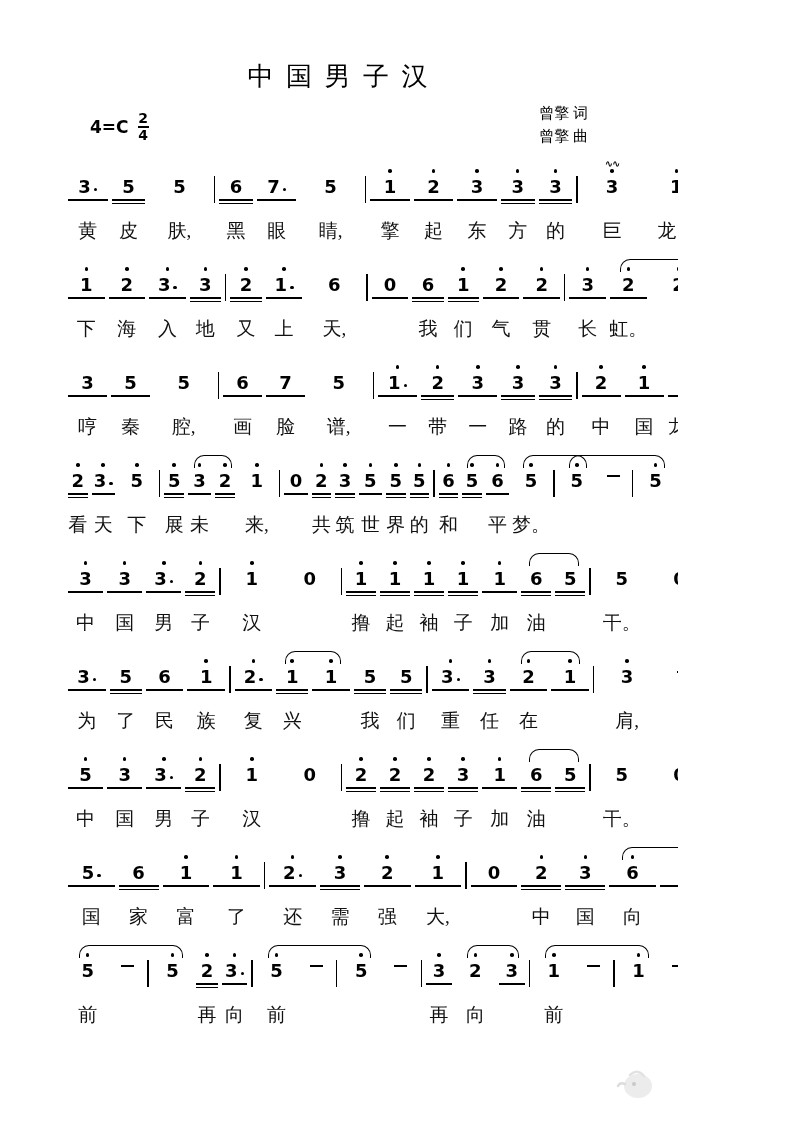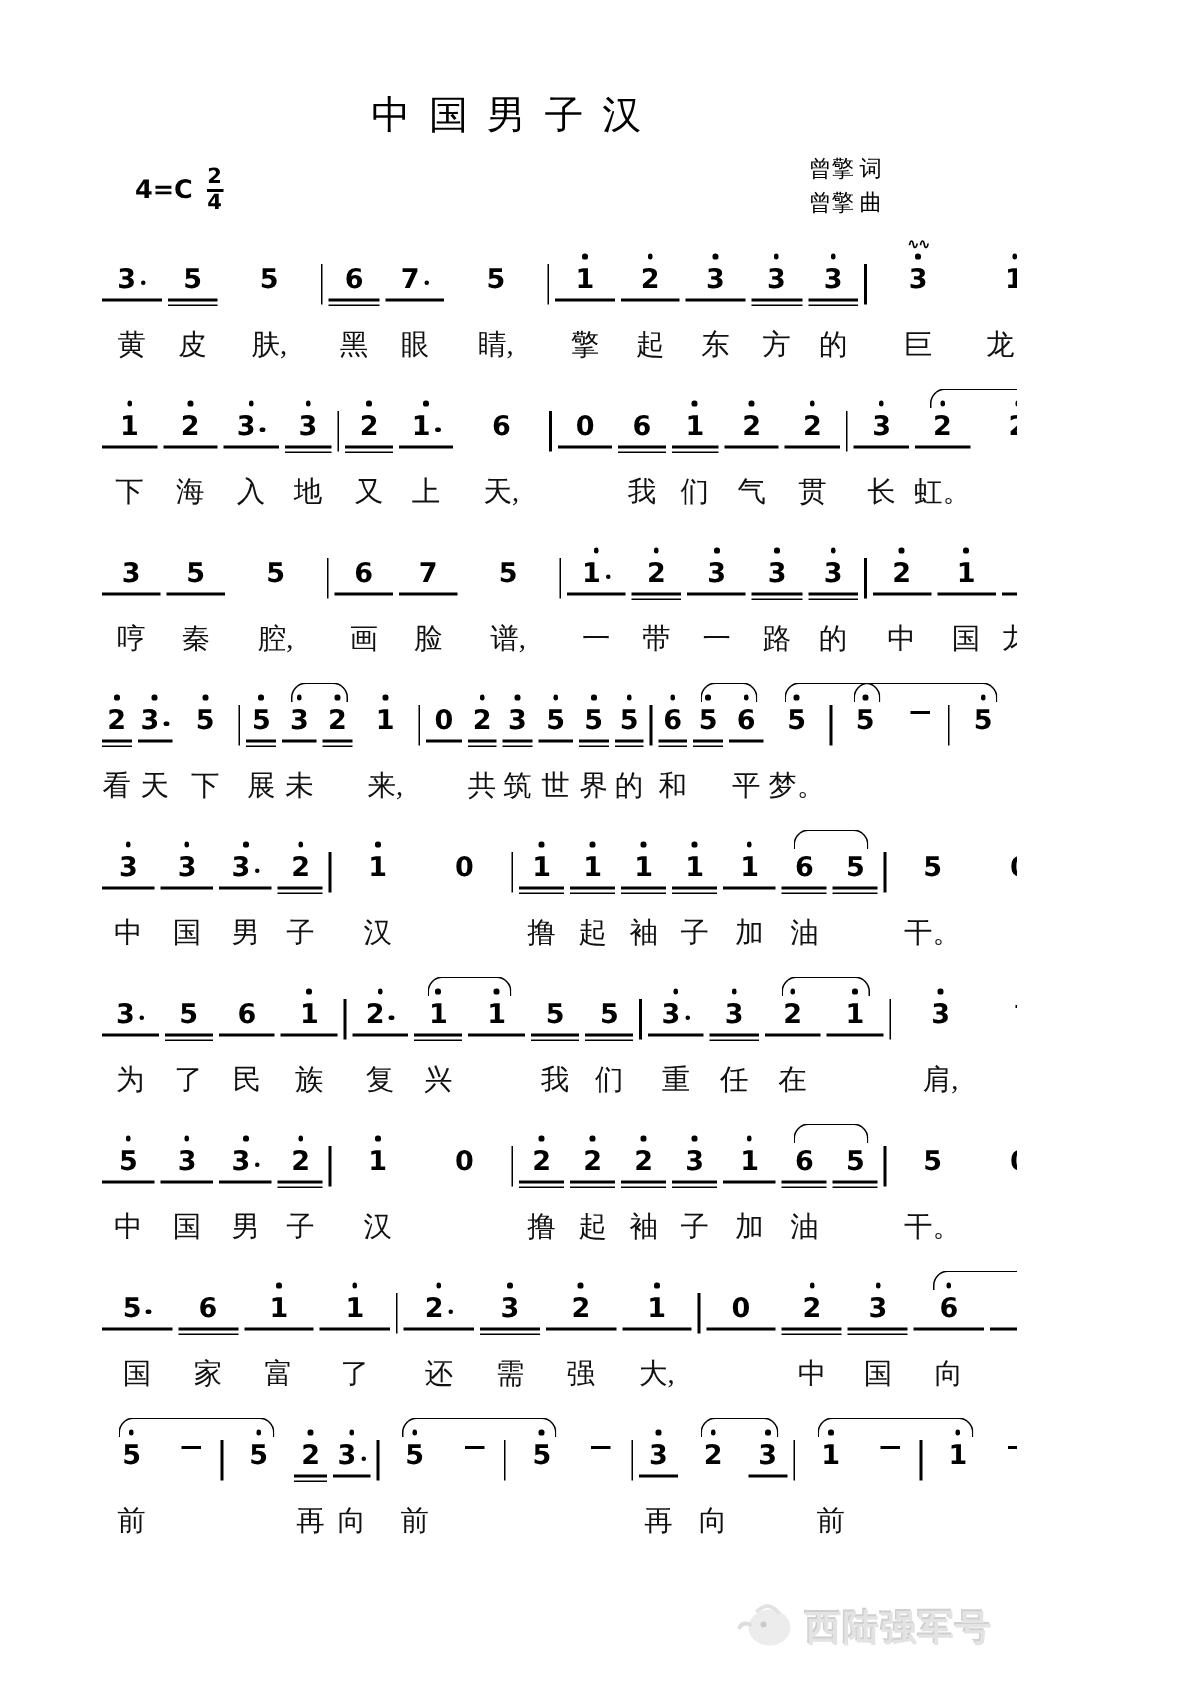--- a/index.html
+++ b/index.html
@@ -288,16 +288,15 @@
 
   <div class="watermark">
     <span class="wm-icon">
       <svg width="46" height="40" viewBox="0 0 46 40">
         <ellipse cx="26" cy="23" rx="14" ry="12" fill="#ececec"></ellipse>
         <path d="M13 21 q-5 -2 -7 2" stroke="#dcdcdc" fill="none" stroke-width="2.5" stroke-linecap="round"></path>
         <path d="M18 12 q7 -7 14 1" stroke="#e2e2e2" fill="none" stroke-width="2.5" stroke-linecap="round"></path>
         <circle cx="22" cy="21" r="2" fill="#c9c9c9"></circle>
       </svg>
     </span>
-    <span class="wm-text">西陆强军号</span>
   </div>
 
 </div>
 
 </body></html>

